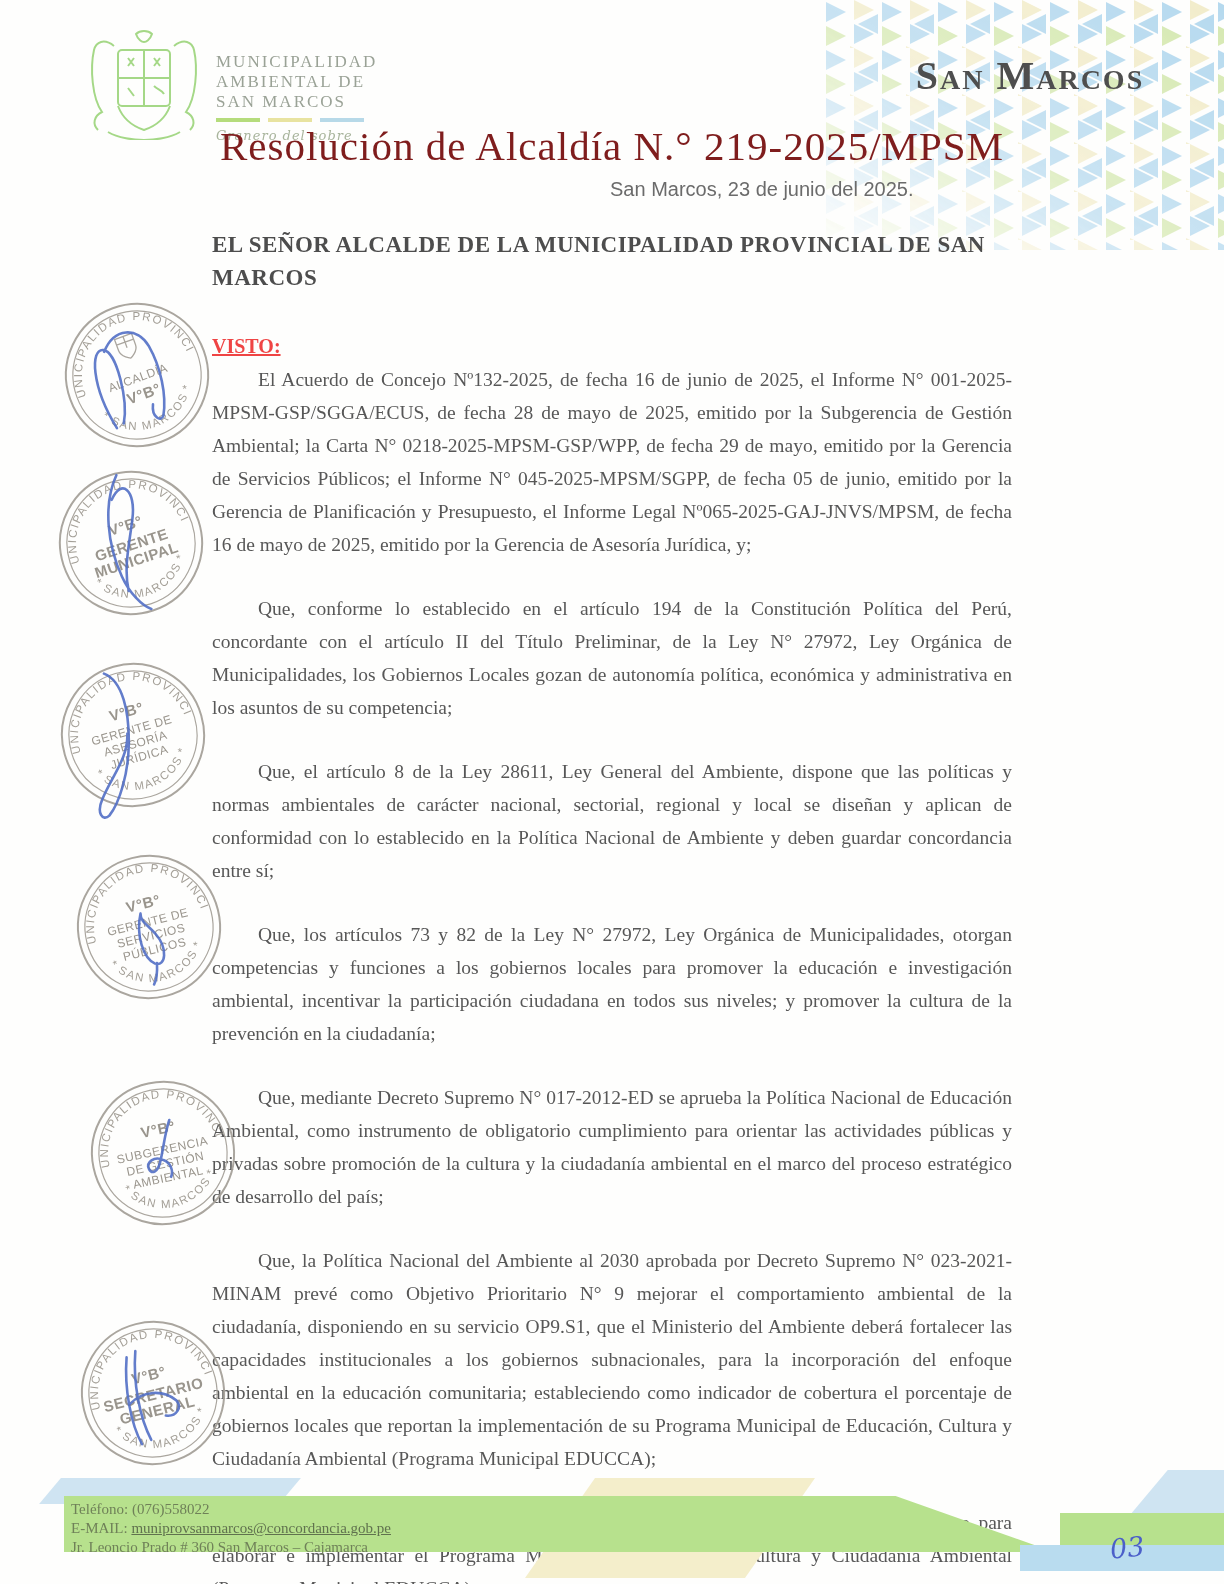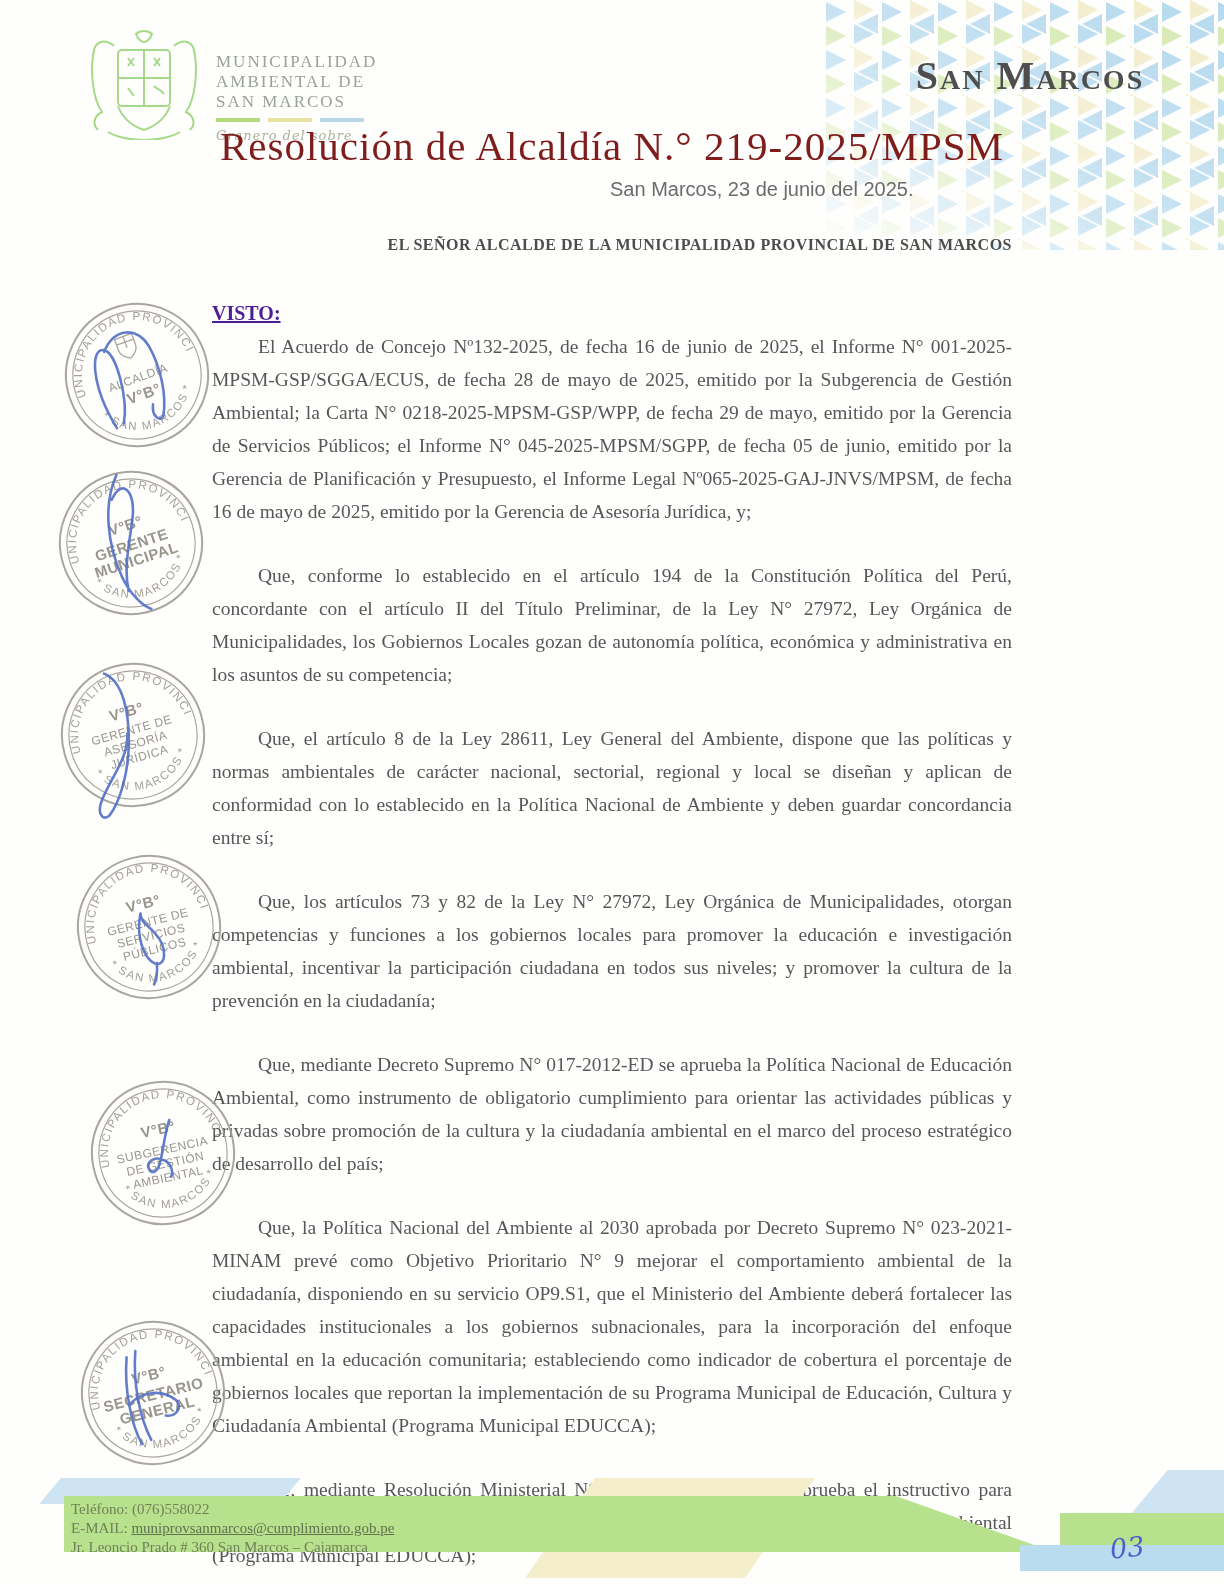--- a/index.html
+++ b/index.html
@@ -19,22 +19,22 @@
   .city-logo{position:absolute;left:860px;top:52px;width:340px;text-align:center;
     font-family:"Liberation Serif",serif;font-weight:bold;font-size:40px;color:#4e4e4e;
     font-variant-caps:small-caps;letter-spacing:2px;}
   .doc-title{position:absolute;left:112px;top:122px;width:1000px;text-align:center;
     font-size:41px;color:#7f1d1d;font-family:"Liberation Serif",serif;letter-spacing:1px;}
   .dateline{position:absolute;left:610px;top:178px;width:400px;text-align:left;
     font-family:"Liberation Sans",sans-serif;font-size:20px;color:#6b6b6b;}
   
   .doc-body{position:absolute;left:212px;top:228px;width:800px;color:#575757;
     font-size:19.5px;line-height:33px;text-align:justify;}
-  .doc-heading{font-weight:bold;text-align:right;color:#4d4d4d;letter-spacing:.5px;margin:0 0 36px 0;font-size:16px;}
-  .sec-label{font-weight:bold;text-decoration:underline;color:#4c1d95;margin:0;font-size:20px;}
+  .doc-heading{font-weight:bold;text-align:left;color:#4d4d4d;letter-spacing:.5px;margin:0 0 36px 0;font-size:23px;}
+  .sec-label{font-weight:bold;text-decoration:underline;color:#ef4444;margin:0;font-size:20px;}
   .doc-body p.para{margin:0 0 31px 0;text-indent:46px;}
   .doc-body p.para.tight{margin-bottom:31px;font-family:Liberation Serif, serif;}
   
   .stamp{position:absolute;width:150px;height:150px;opacity:.9;}
   .stamp .ring{fill:none;stroke:#a29d95;stroke-width:2;}
   .stamp .ring.thin{stroke-width:1.2;}
   .stamp .rim{font-family:"Liberation Sans",sans-serif;font-size:11.5px;letter-spacing:1.6px;fill:#9a958c;}
   .stamp .c{font-family:"Liberation Sans",sans-serif;fill:#8f8a81;text-anchor:middle;font-size:12px;letter-spacing:.5px;}
   .stamp .c.bold{font-weight:bold;font-size:15px;}
   .stamp .shield{fill:none;stroke:#a29d95;stroke-width:1.3;}
@@ -231,17 +231,17 @@
 
 <div class="footer-stripe f-blue-l"></div>
 <div class="footer-stripe f-cream"></div>
 <div class="footer-stripe f-blue-diag"></div>
 <div class="footer-stripe f-green"></div>
 <div class="footer-stripe f-green-r"></div>
 <div class="footer-stripe f-blue-r"></div>
 
 <div class="footer-text">
   <div>Teléfono: (076)558022</div>
-  <div><span>E-MAIL: </span><span class="email">muniprovsanmarcos@cumplimiento.gob.pe</span></div>
+  <div><span>E-MAIL: </span><span class="email">muniprovsanmarcos@concordancia.gob.pe</span></div>
   <div>Jr. Leoncio Prado # 360 San Marcos – Cajamarca</div>
 </div>
 
 <div class="page-num">03</div>
 
 </body></html>

